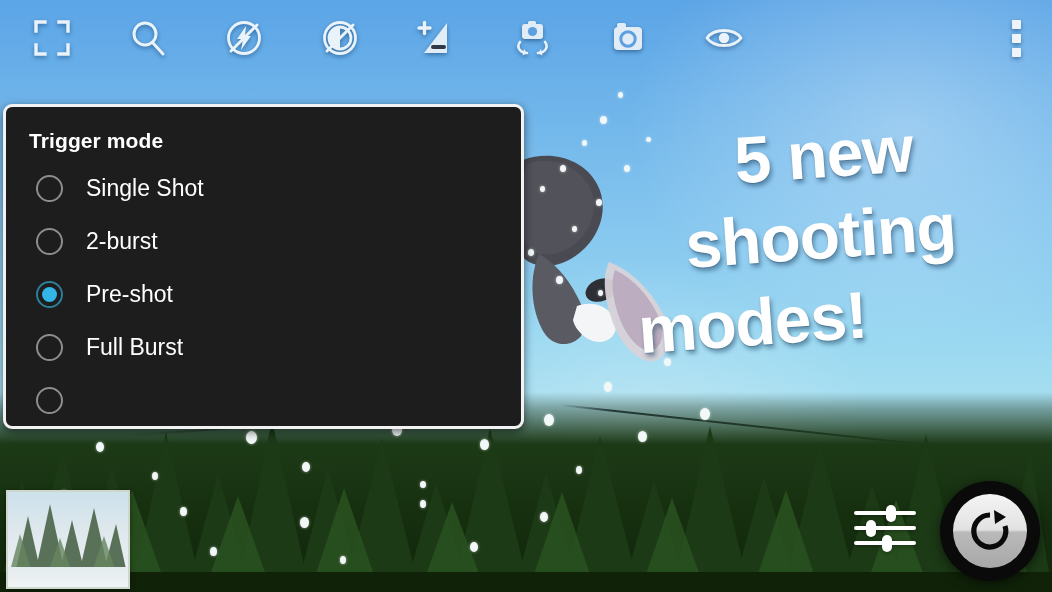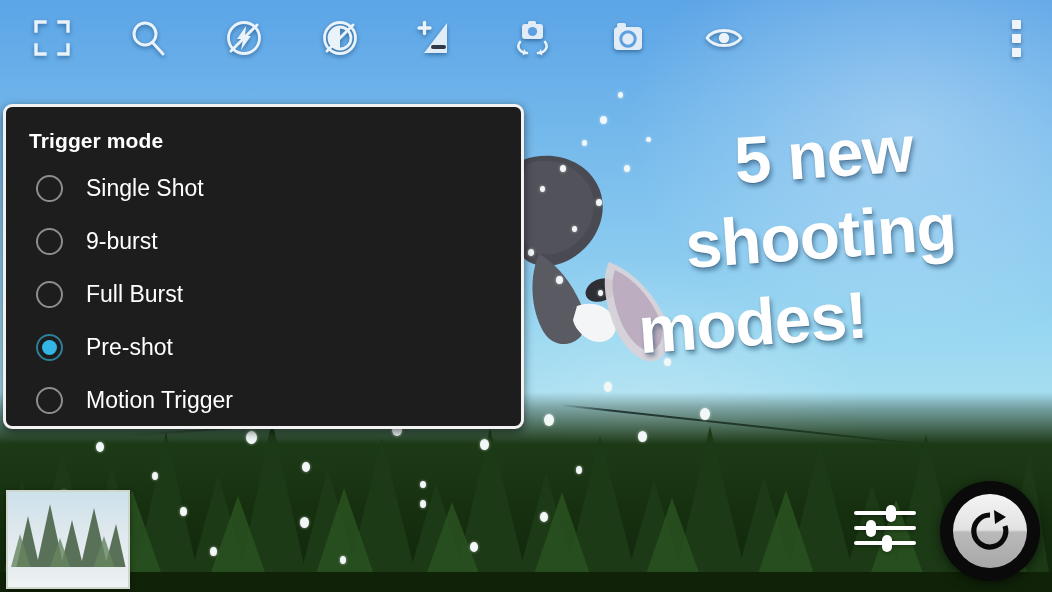--- a/index.html
+++ b/index.html
@@ -386,36 +386,35 @@
 
       <div class="radio-col">
 
         <div class="radio-row">
           <span class="radio"></span>
           <span class="radio-label">Single Shot</span>
         </div>
 
         <div class="radio-row">
           <span class="radio"></span>
-          <span class="radio-label">9-burst</span>
+          <span class="radio-label">2-burst</span>
+        </div>
+
+        <div class="radio-row">
+          <span class="radio on"></span>
+          <span class="radio-label">Pre-shot</span>
         </div>
 
         <div class="radio-row">
           <span class="radio"></span>
           <span class="radio-label">Full Burst</span>
         </div>
 
         <div class="radio-row">
-          <span class="radio on"></span>
-          <span class="radio-label">Pre-shot</span>
-        </div>
-
-        <div class="radio-row">
           <span class="radio"></span>
-          <span class="radio-label">Motion Trigger</span>
         </div>
 
       </div>
 
 
     </div>
   </div>
 
   <div class="promo">
     <span class="l1">5 new</span>

